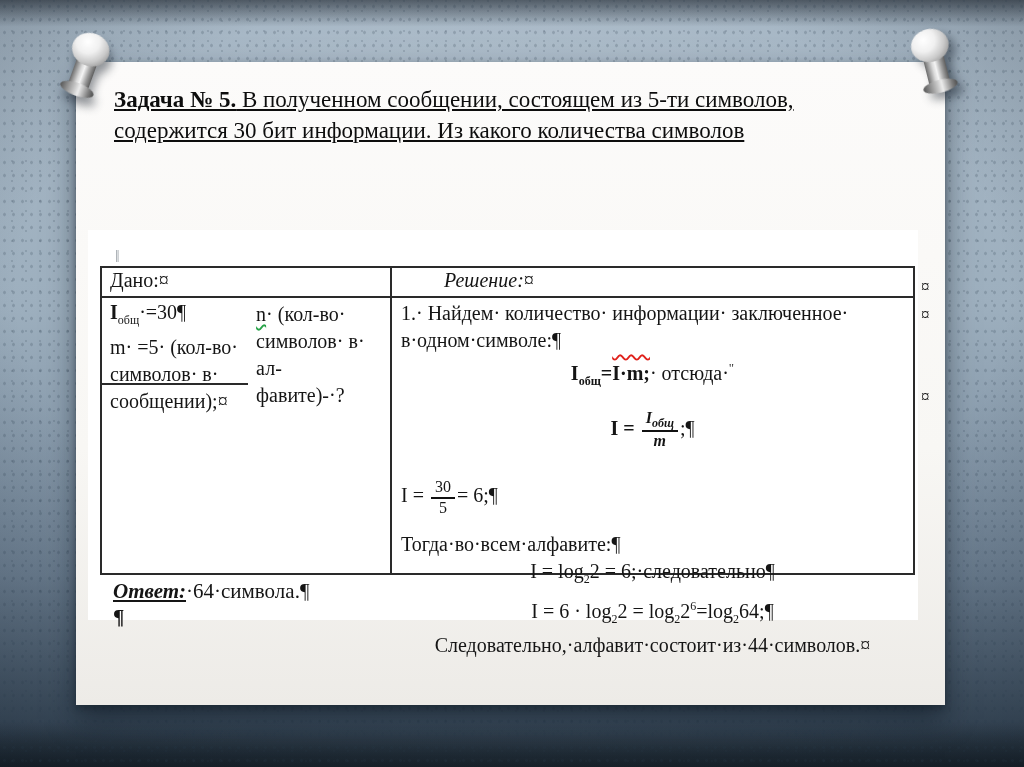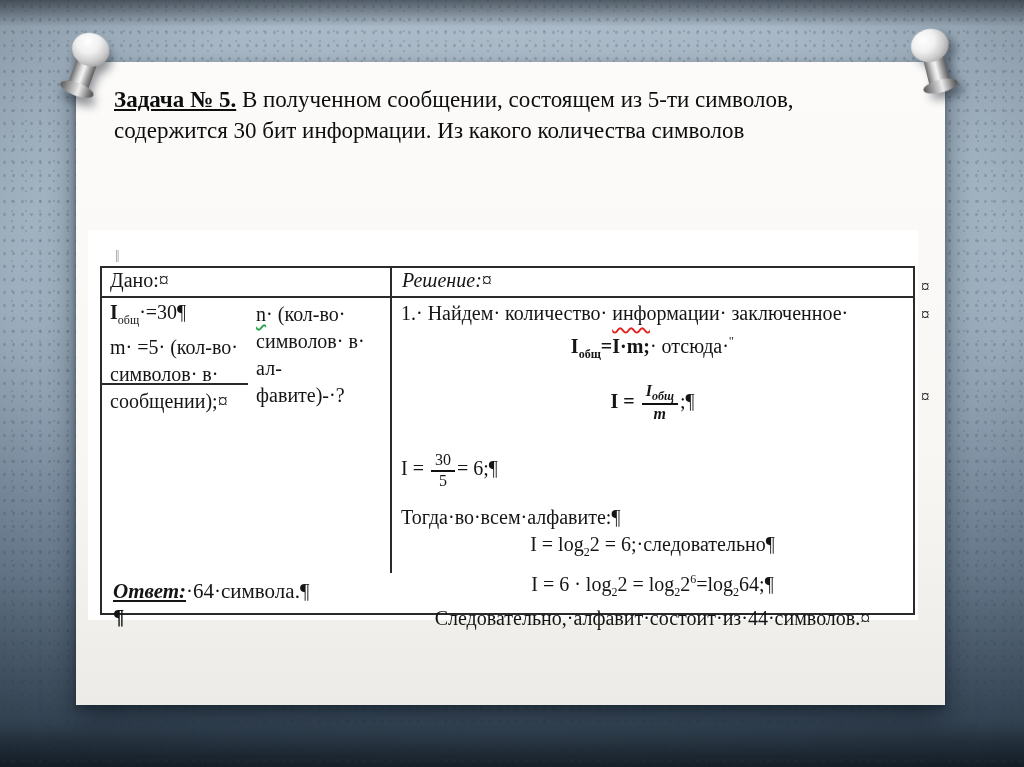--- a/index.html
+++ b/index.html
@@ -26,40 +26,40 @@
     box-shadow: 0 3px 6px rgba(15,25,35,0.35), 0 14px 26px rgba(8,18,28,0.5);
   }
   .doc-block {
     position:absolute; left:12px; top:168px; width:830px; height:390px;
     background:#ffffff;
   }
 
   
   .title {
     position:absolute; left:38px; top:22px; width:795px;
-    font-size:23px; line-height:31px; color:#0d0d0d;
+    font-size:23px; line-height:31px; color:#0d0d0d;text-decoration:underline;
   }
   .title .t-line { display:block; }
   .title-label { font-weight:bold; text-decoration:underline; }
 
   
   .sel-mark {
     position:absolute; left:39px; top:186px; color:#9aa0a6;
     font-size:16px; letter-spacing:-1px;
   }
 
   
   .task-table {
-    position:absolute; left:24px; top:204px; width:815px; height:349px;
+    position:absolute; left:24px; top:204px; width:815px; height:309px;
     border:2px solid #2a2a2a; box-sizing:border-box;
     font-size:20px; background:#fff;
   }
   .thead { display:flex; height:30px; border-bottom:2px solid #2a2a2a; box-sizing:border-box; }
   .th-given { width:290px; border-right:2px solid #2a2a2a; box-sizing:border-box; padding:1px 8px 0; }
-  .th-solution { flex:1; padding:1px 10px 16px; font-style:italic; }
+  .th-solution { flex:1; padding:1px 10px 16px; font-style:italic;margin-left:42px; }
   .tbody { display:flex; height:275px; }
   .col-given { width:290px; border-right:2px solid #2a2a2a; box-sizing:border-box; display:flex; flex-direction:row; }
   .given-top { height:87px; border-bottom:2px solid #2a2a2a; box-sizing:border-box; padding:1px 8px 0; line-height:27px; }
   .given-bottom { padding:3px 8px 0; line-height:27px; }
   .col-solution { flex:1; padding:2px 9px 0; line-height:27px;border-radius:30px; }
 
   .s-line { display:block; }
   .s-center { display:block; text-align:center; }
   .bold { font-weight:bold; }
   sub.sm { font-size:12px; }
@@ -142,20 +142,21 @@
           <span class="s-line">m· =5· (кол-во· символов· в·</span>
           <span class="s-line">сообщении);¤</span>
         </div>
         <div class="given-bottom">
           <span class="s-line"><span class="sq-green">n</span><span>· (кол-во· символов· в· ал-</span></span>
           <span class="s-line">фавите)-·?</span>
         </div>
       </div>
       <div class="col-solution">
         <span class="s-line">1.· Найдем· количество· информации· заключенное·</span>
+        <span class="s-line">в·одном·символе:¶</span>
         <span class="s-center"><span class="bold">I</span><sub class="sm bold">общ</sub><span class="bold">=</span><span class="sq-red">I·m;</span><span>· отсюда·</span><span class="quote-mark">"</span></span>
         <span class="s-center eq2-line"><span class="bold">I =</span>
           <span class="frac"><span class="num math-bi"><span>I</span><sub class="sm">общ</sub></span><span class="den math-bi">m</span></span><span>;¶</span></span>
         <span class="s-line eq3-line"><span>I =</span>
           <span class="frac"><span class="num">30</span><span class="den">5</span></span><span>= 6;¶</span></span>
         <span class="s-line">Тогда·во·всем·алфавите:¶</span>
         <span class="s-center"><span>I = log</span><sub class="sm">2</sub><span>2 = 6;</span><span>·следовательно¶</span></span>
         <span class="s-center"><span>I = 6 · log</span><sub class="sm">2</sub><span>2 = log</span><sub class="sm">2</sub><span>2</span><sup class="sm">6</sup><span>=log</span><sub class="sm">2</sub><span>64;¶</span></span>
         <span class="s-center">Следовательно,·алфавит·состоит·из·44·символов.¤</span>
       </div>

